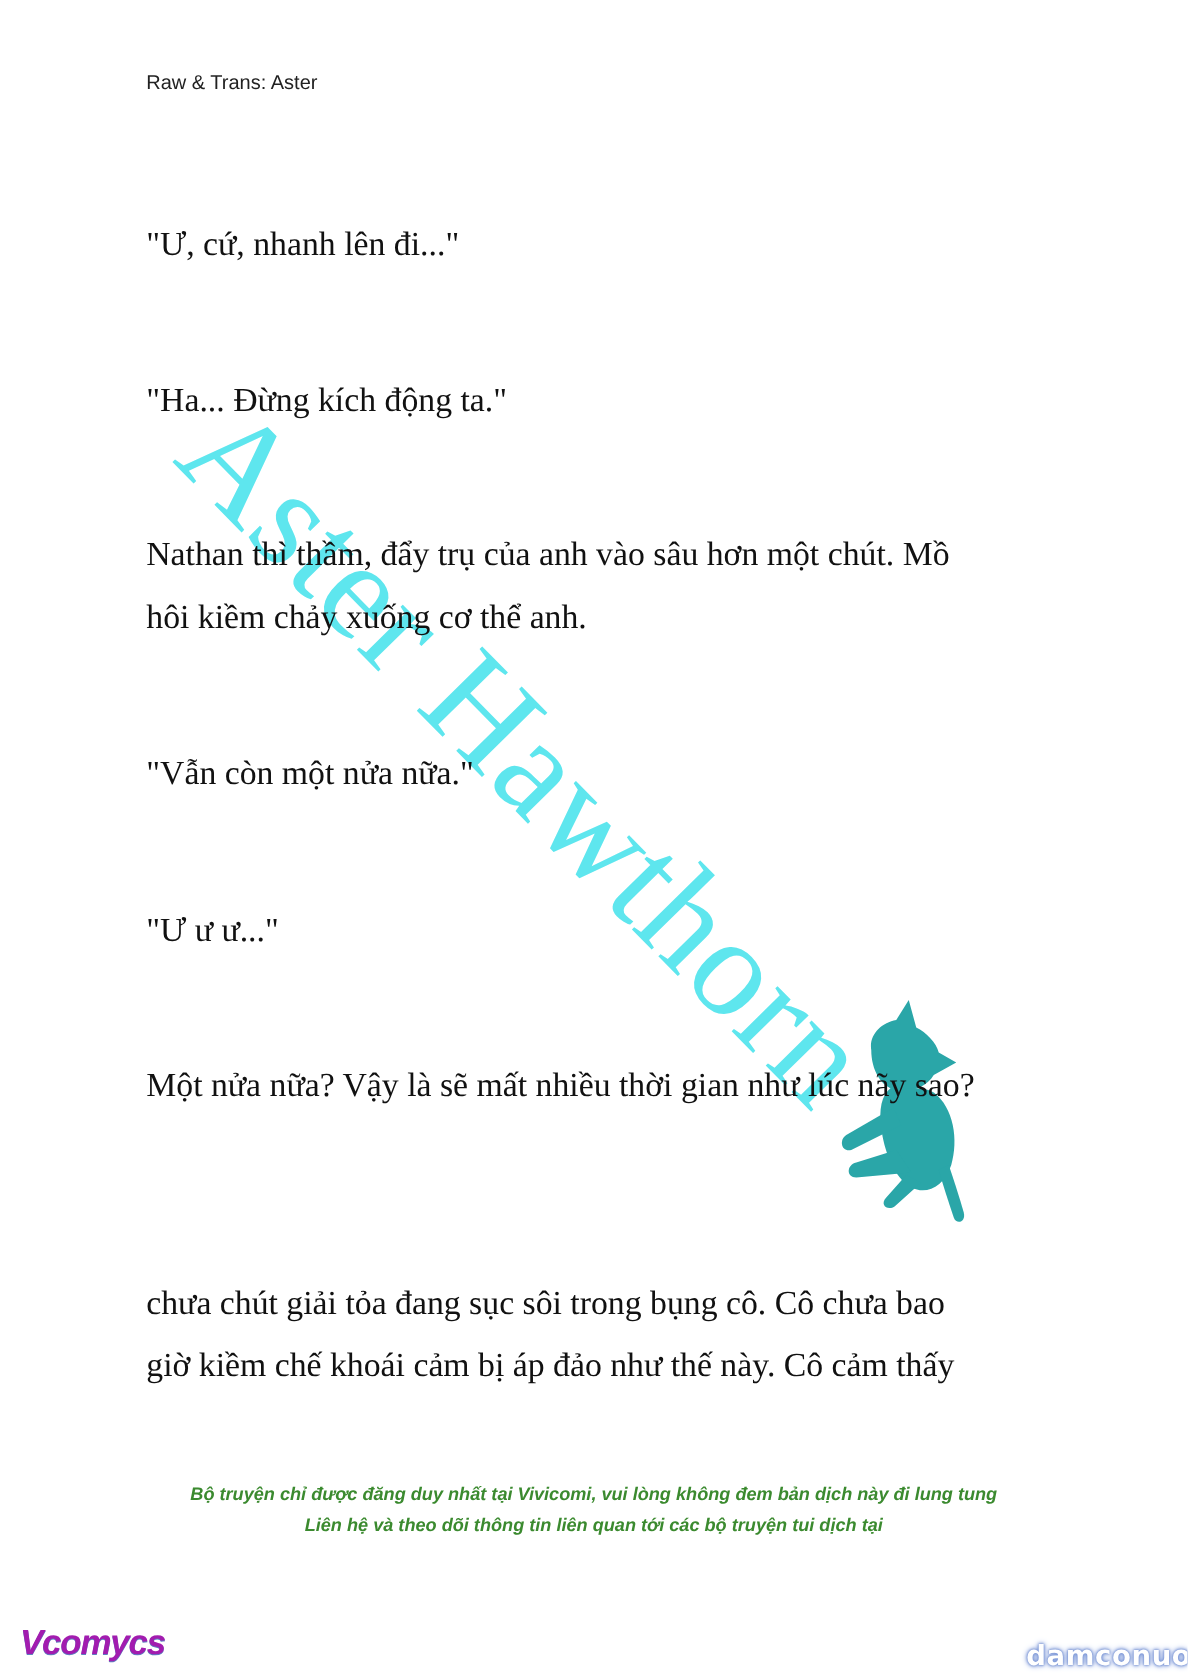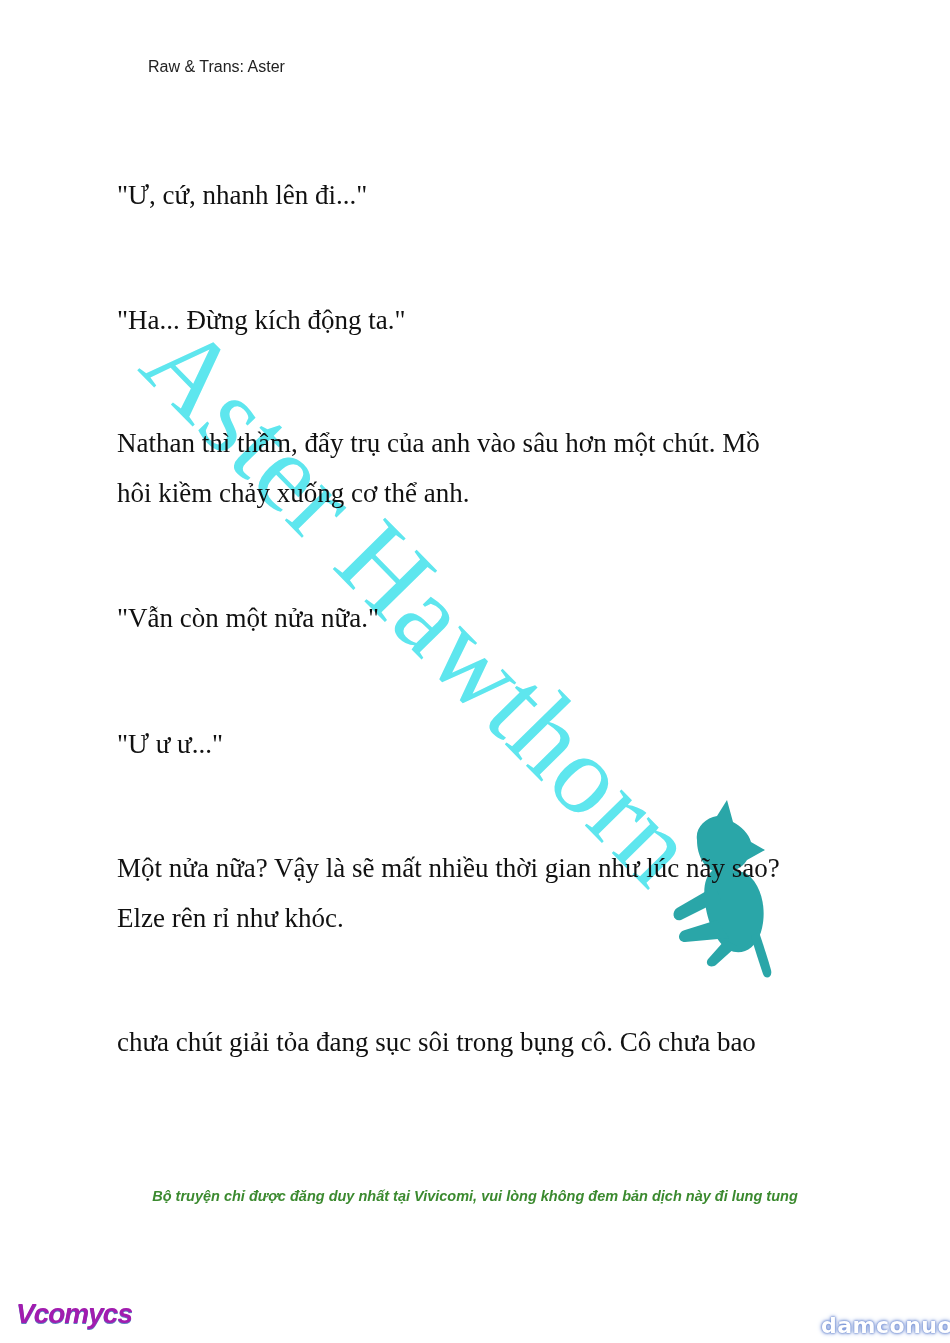--- a/index.html
+++ b/index.html
@@ -13,21 +13,20 @@
       position: relative;
       overflow: hidden;
     }
     .header {
       position: absolute;
       left: 117px;
       top: 58px;
       font-family: "Liberation Sans", sans-serif;
       font-size: 16px;
       color: #222;
-      margin-left: 31px;
     }
     .para {
       position: absolute;
       left: 117px;
       font-family: "Liberation Serif", serif;
       font-size: 27px;
       line-height: 50px;
       color: #111;
       z-index: 3;
       white-space: nowrap;
@@ -117,25 +116,25 @@
 <div class="para" style="top:593px">
   <span class="line">"Vẫn còn một nửa nữa."</span>
 </div>
 
 <div class="para" style="top:719px">
   <span class="line">"Ư ư ư..."</span>
 </div>
 
 <div class="para" style="top:843px">
   <span class="line">Một nửa nữa? Vậy là sẽ mất nhiều thời gian như lúc nãy sao?</span>
-  <span class="line">Elze rên rỉ như khóc.</span>
 </div>
 
 <div class="para" style="top:1017px">
   <span class="line">chưa chút giải tỏa đang sục sôi trong bụng cô. Cô chưa bao</span>
+  <span class="line">giờ kiềm chế khoái cảm bị áp đảo như thế này. Cô cảm thấy</span>
 </div>
 
 <div class="watermark">Aster Hawthorn</div>
 
 <svg class="cat" viewBox="0 0 140 190" xmlns="http://www.w3.org/2000/svg">
   <g fill="#2aa6a8">
 
     <path d="M42 50 C40 38 50 28 62 26 L72 10 L78 32 C86 36 94 44 96 52 L110 60 L92 70 C86 80 74 84 62 82 C50 80 42 66 42 50 Z"></path>
 
     <path d="M58 80 C70 82 82 78 92 84 C108 96 112 122 106 142 C100 160 86 166 74 160 C60 152 52 130 50 112 C48 98 50 86 58 80 Z"></path>
@@ -145,16 +144,17 @@
     <path d="M62 130 L30 140 C22 142 22 152 30 152 L74 148 Z"></path>
 
     <path d="M70 150 L54 168 C48 174 56 180 62 174 L82 156 Z"></path>
 
     <path d="M96 146 C100 160 104 172 108 184 C110 190 118 188 116 180 C112 166 108 154 104 142 Z"></path>
   </g>
 </svg>
 
 <div class="footer-notice">
   <span class="line">Bộ truyện chỉ được đăng duy nhất tại Vivicomi, vui lòng không đem bản dịch này đi lung tung</span>
+  <span class="line">Liên hệ và theo dõi thông tin liên quan tới các bộ truyện tui dịch tại</span>
 </div>
 
 <div class="logo-left">Vcomycs</div>
 <div class="logo-right">damconuong</div>
 
 </body></html>

